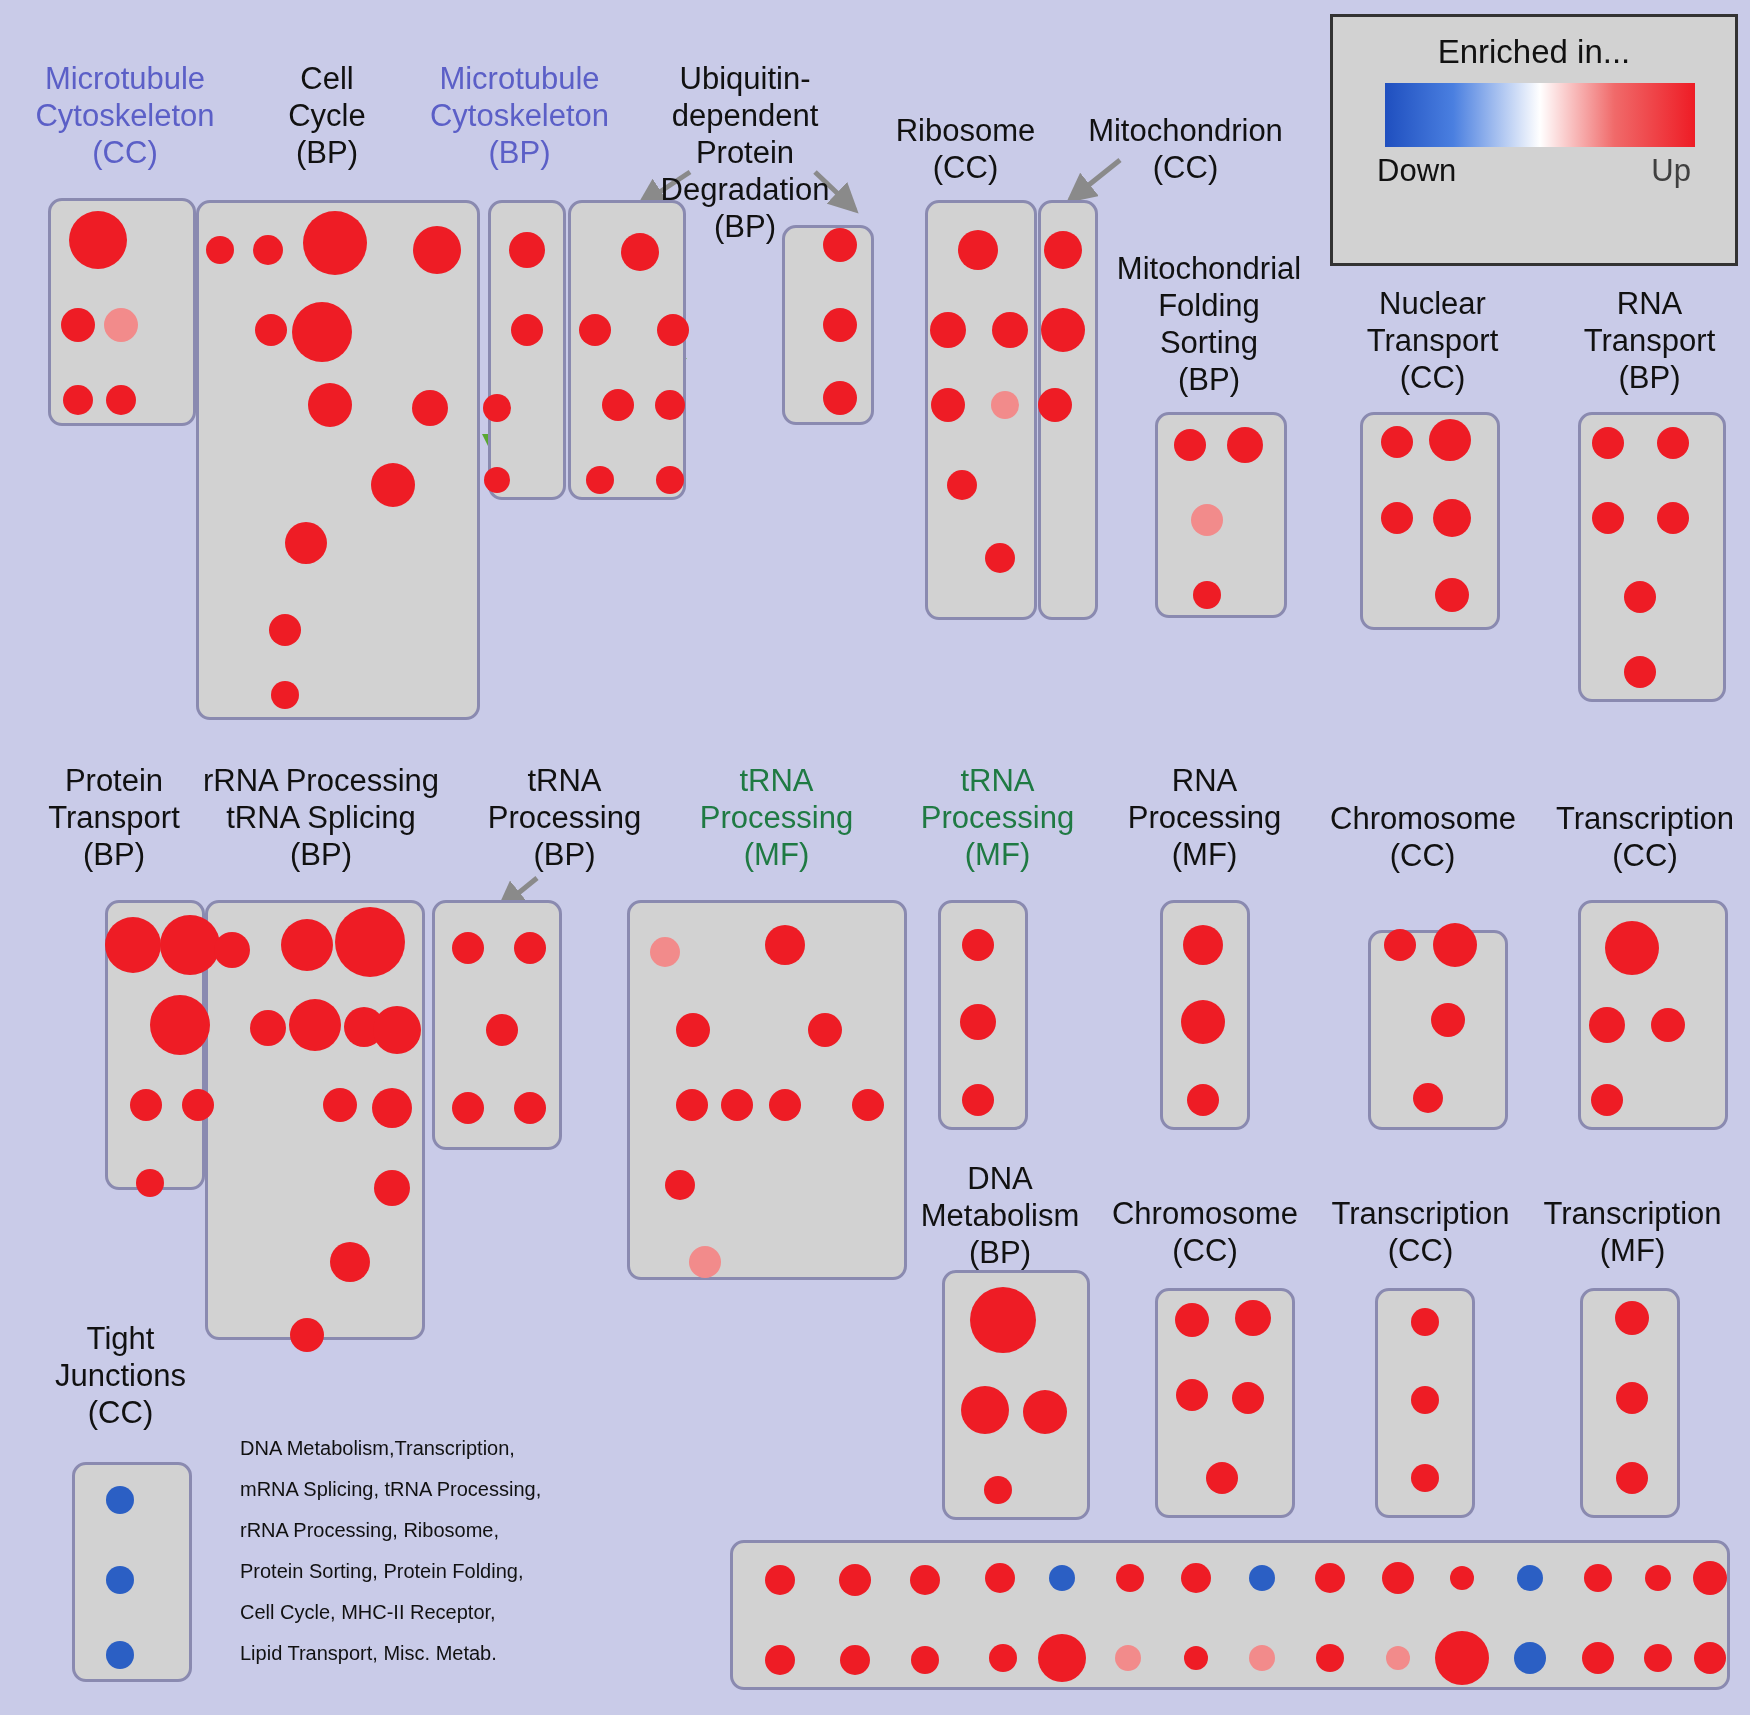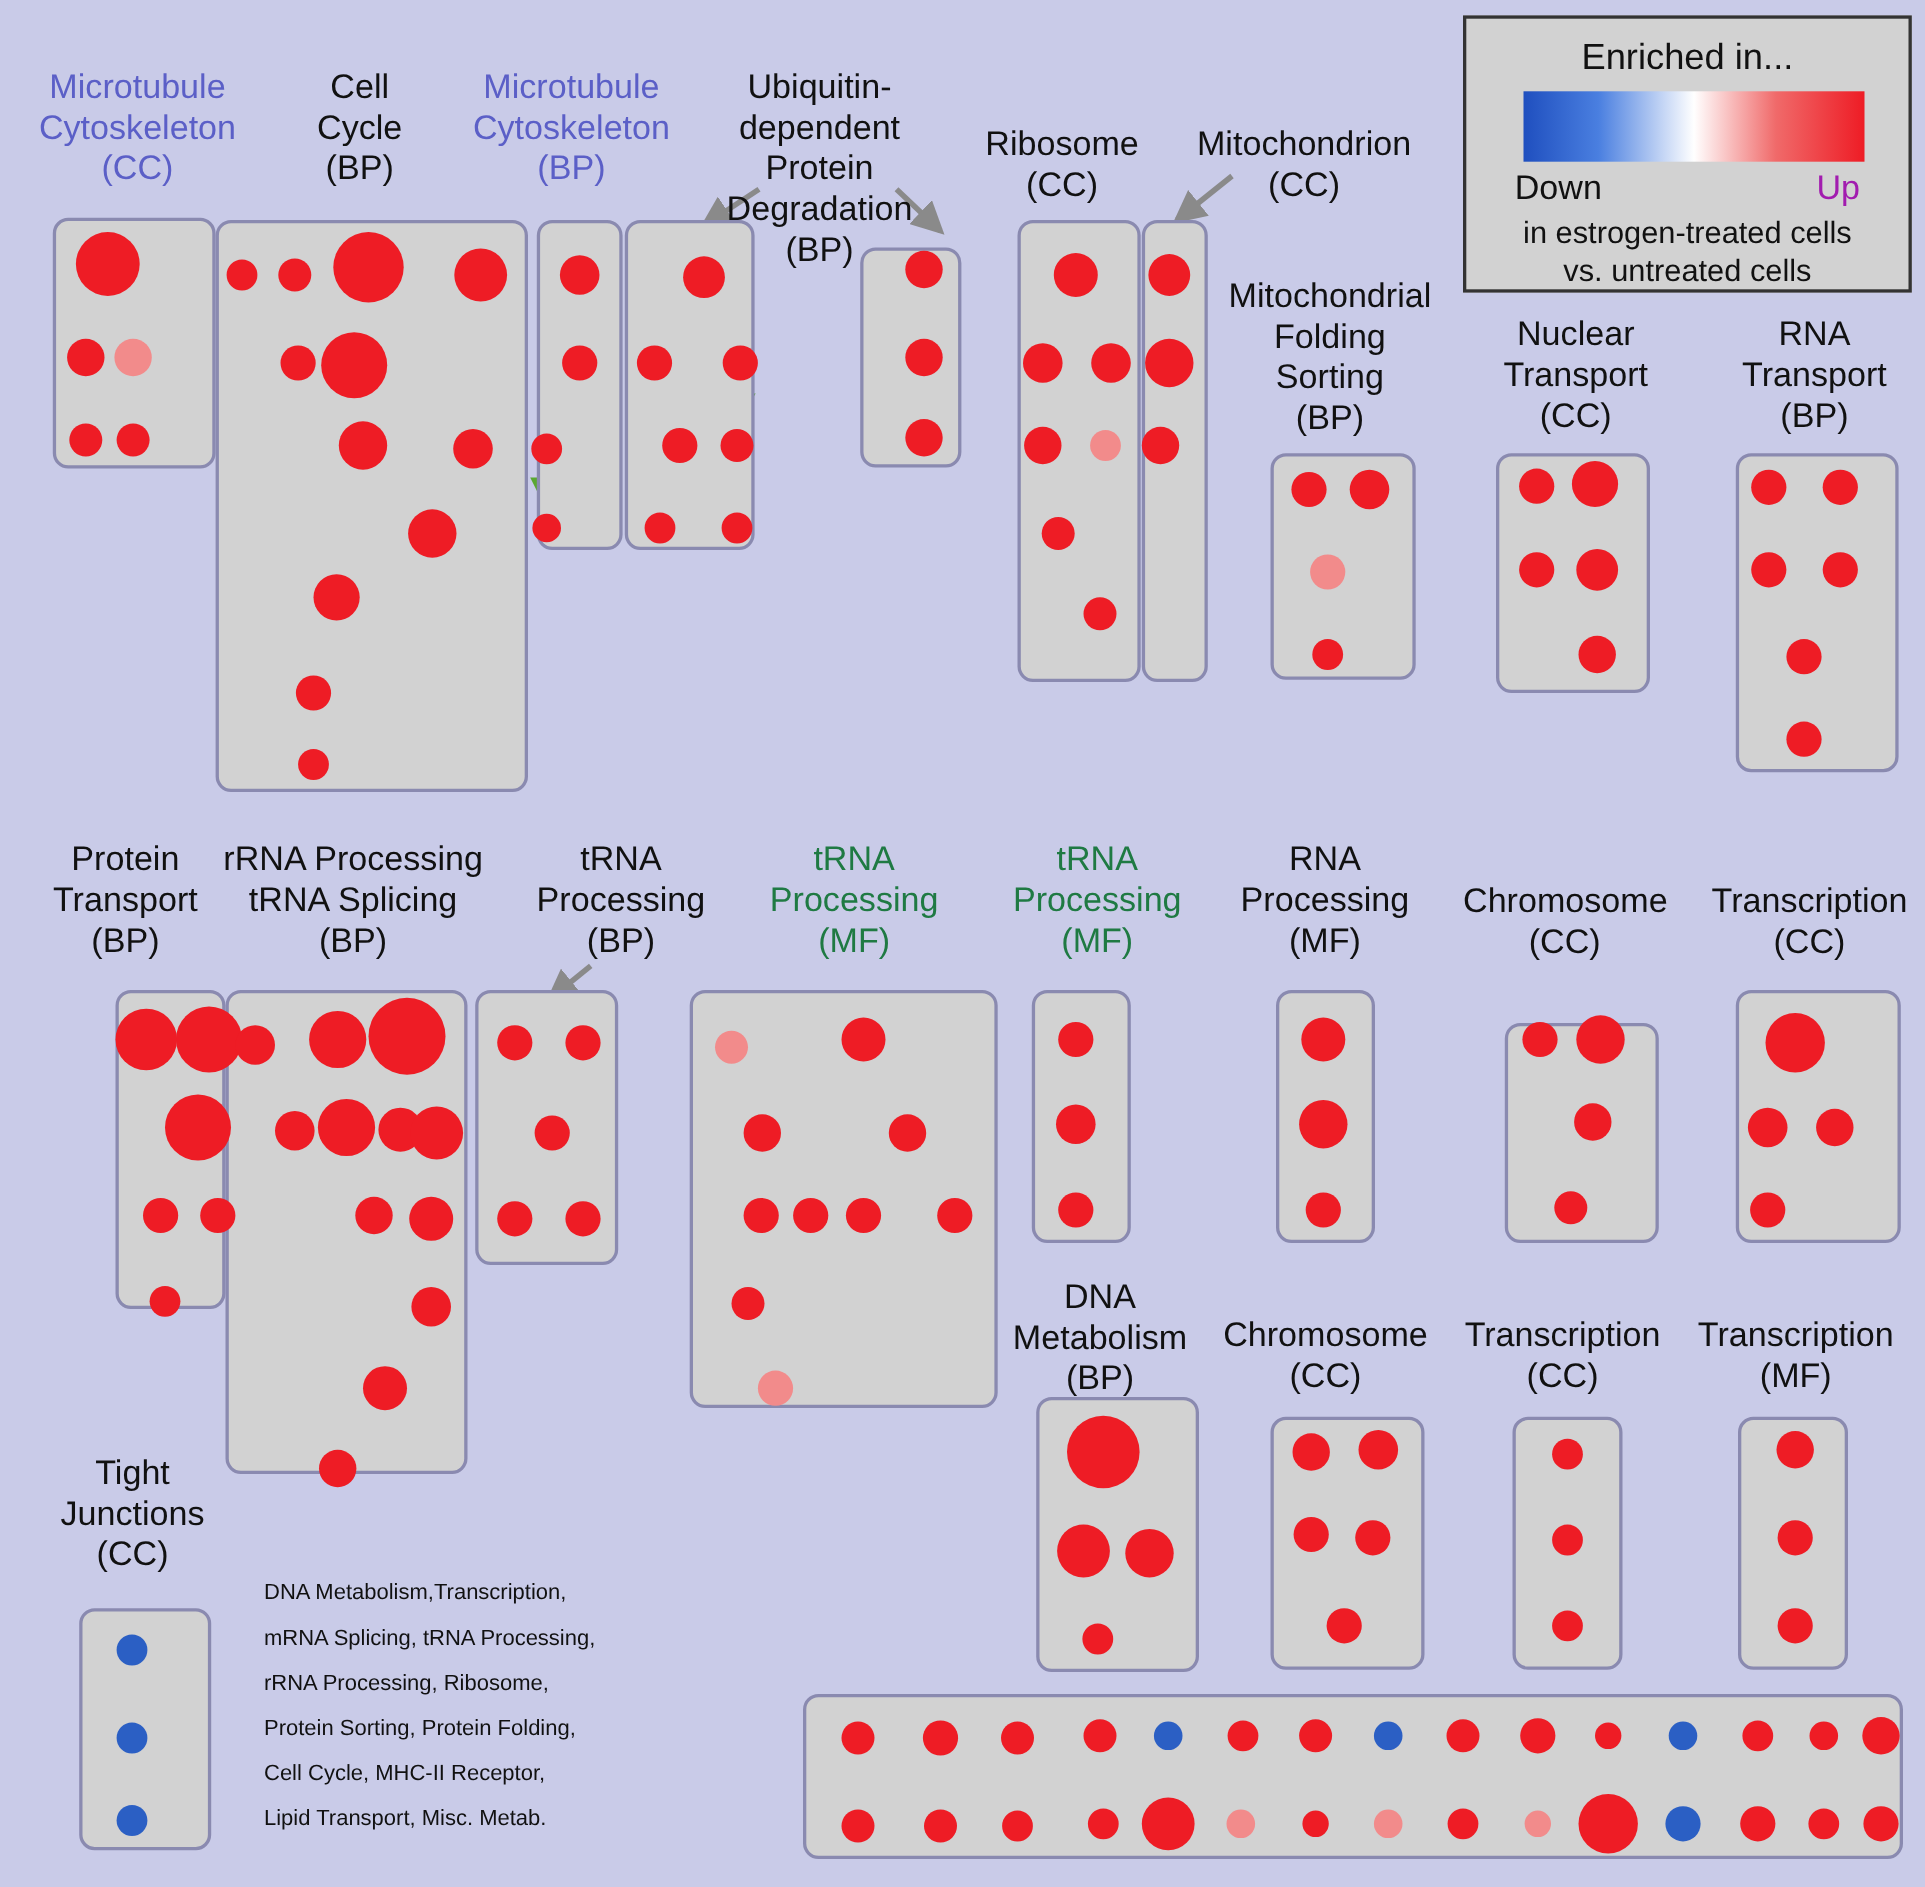--- a/index.html
+++ b/index.html
@@ -42,21 +42,21 @@
   }
   .legend-title{
     position:absolute;width:100%;text-align:center;top:16px;
     font-size:33px;color:#111;
   }
   .legend-bar{
     position:absolute;left:52px;top:66px;width:310px;height:64px;
     background:linear-gradient(to right,#1f4fbf 0%,#4a7fe0 22%,#ffffff 50%,#f06a6a 74%,#ee1c25 100%);
   }
   .legend-down{position:absolute;left:44px;top:136px;font-size:31px;color:#111;}
-  .legend-up{position:absolute;right:44px;top:136px;font-size:31px;color:#a21caf;}
+  .legend-up{position:absolute;right:44px;top:136px;font-size:31px;color:#404040;}
   .legend-sub{
     position:absolute;width:100%;text-align:center;top:178px;
     font-size:28px;line-height:34px;color:#111;white-space:pre-line;
   }
   .bottom-text{
     position:absolute;
     font-size:20px;line-height:41px;color:#111;white-space:pre-line;
   }
 </style>
 </head>
@@ -417,22 +417,20 @@
     <div class="label" style="left: 38px; top: 1320px; width: 165px;">Tight
 Junctions
 (CC)</div>
   </div>
 
 <div class="legend" id="legend" style="left:1330px;top:14px;width:408px;height:252px;">
   <div class="legend-title">Enriched in...</div>
   <div class="legend-bar"></div>
   <div class="legend-down">Down</div>
   <div class="legend-up">Up</div>
-  <div class="legend-sub">in estrogen-treated cells
-vs. untreated cells</div>
 </div>
 
 <div class="bottom-text" style="left:240px;top:1428px;width:520px;">DNA Metabolism,Transcription,
 mRNA Splicing, tRNA Processing,
 rRNA Processing, Ribosome,
 Protein Sorting, Protein Folding,
 Cell Cycle, MHC-II Receptor,
 Lipid Transport, Misc. Metab.</div>
 
 </body></html>

